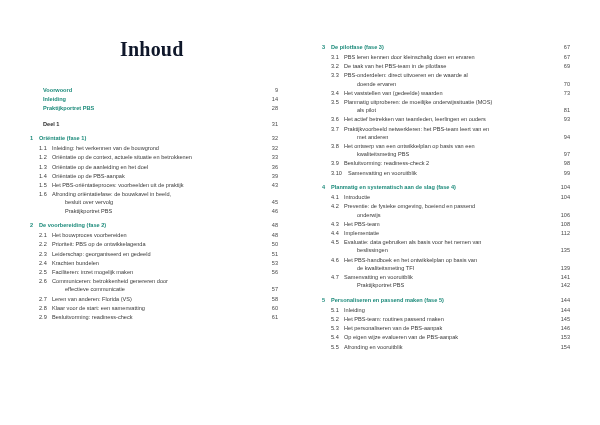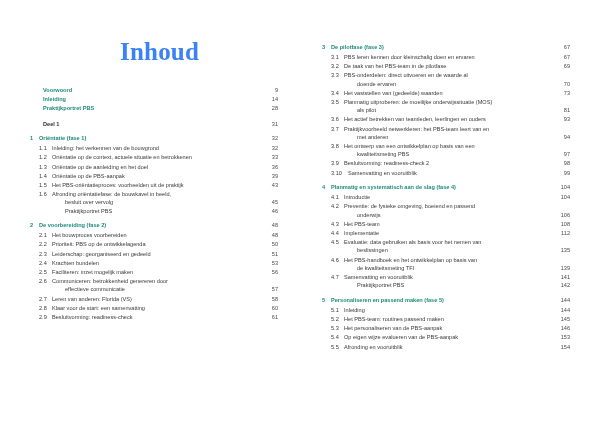--- a/index.html
+++ b/index.html
@@ -18,23 +18,23 @@
     position: relative;
     width: 600px;
     height: 425px;
     box-sizing: border-box;
   }
   .title {
     position: absolute;
     left: 120px;
     top: 38px;
     font-family: "Liberation Serif", serif;
-    font-size: 25px;
+    font-size: 20px;
     font-weight: 700;
-    color: #3b82f6;
+    color: #0f172a;
     letter-spacing: 0.2px;
   }
   .col {
     position: absolute;
     top: 0;
     width: 248px;
   }
   .col-left  { left: 30px;  top: 88px; }
   .col-right { left: 322px; top: 36px; }
 

